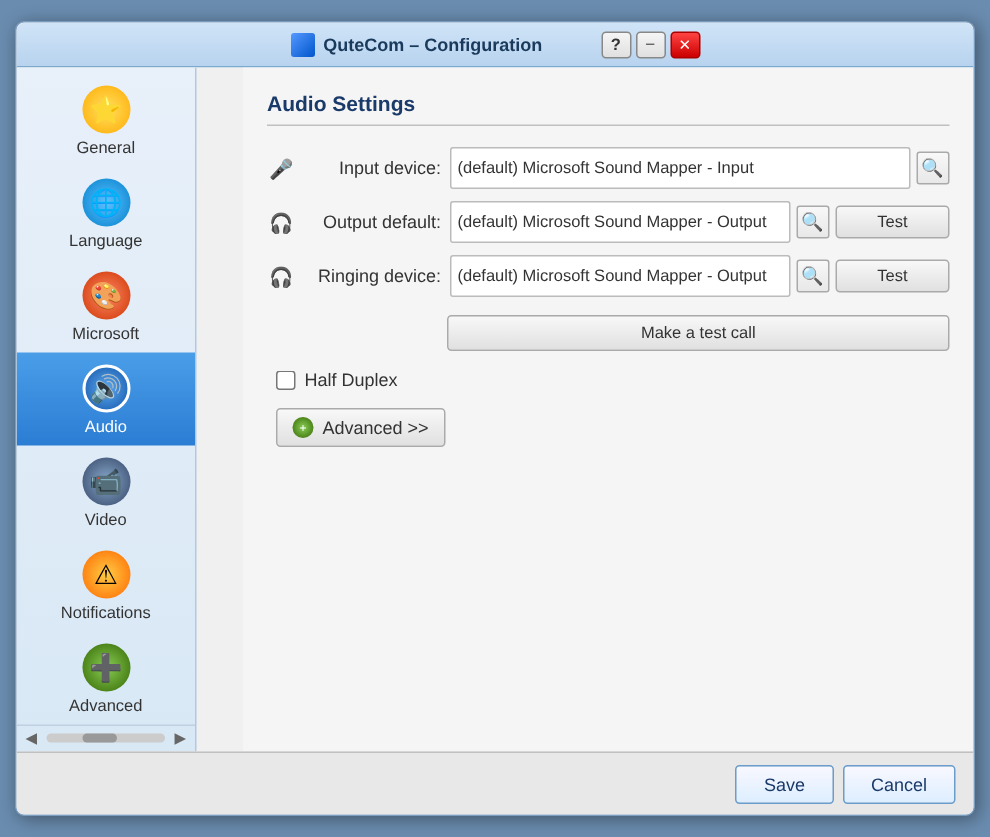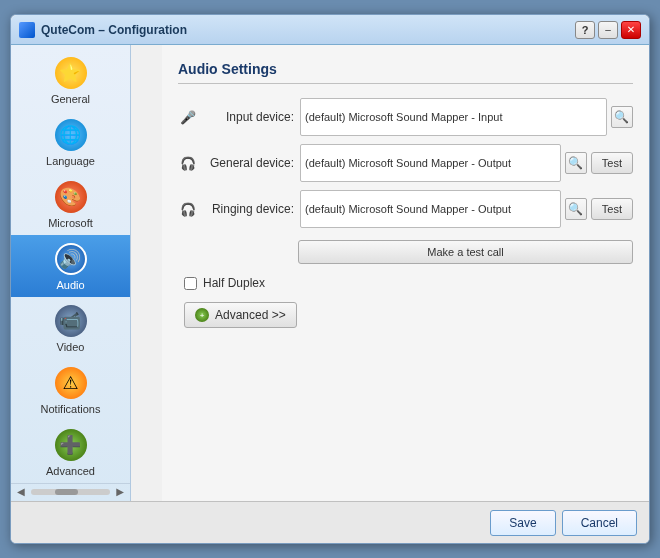--- a/index.html
+++ b/index.html
@@ -26,21 +26,21 @@
       overflow: hidden;
     }
     .titlebar {
       background: linear-gradient(to bottom, #d0e4f7 0%, #b8d3ef 100%);
       height: 30px;
       display: flex;
       align-items: center;
       padding: 0 8px;
       border-bottom: 1px solid #7aabcf;
       border-radius: 6px 6px 0 0;
-      justify-content: space-between;
+      justify-content: center;
       gap: 39px;
     }
     .titlebar-left {
       display: flex;
       align-items: center;
       gap: 6px;
     }
     .titlebar-icon {
       width: 16px;
       height: 16px;
@@ -190,21 +190,21 @@
       text-align: right;
     }
     .row-input-wrap {
       flex: 1;
       display: flex;
       align-items: center;
       gap: 4px;
     }
     .device-input {
       flex: 1;
-      height: 38px;
+      height: 28px;
       border: 1px solid #bbb;
       border-radius: 2px;
       padding: 12px 4px;
       font-size: 11px;
       background: white;
       color: #333;
       outline: none;
     }
     .search-btn {
       width: 22px;
@@ -213,21 +213,21 @@
       background: linear-gradient(to bottom, #f8f8f8, #e8e8e8);
       border-radius: 2px;
       cursor: pointer;
       display: flex;
       align-items: center;
       justify-content: center;
       font-size: 12px;
     }
     .test-btn {
       height: 22px;
-      padding: 0 10px;
+      padding: 0 27px;
       border: 1px solid #aaa;
       background: linear-gradient(to bottom, #f8f8f8, #e0e0e0);
       border-radius: 3px;
       cursor: pointer;
       font-size: 11px;
       color: #333;
     }
     .make-test-btn {
       height: 24px;
       padding: 0 12px;
@@ -369,21 +369,21 @@
         <div class="row-input-wrap">
           <input type="text" class="device-input" readonly="" value="(default) Microsoft Sound Mapper - Input" style="">
           <div class="search-btn">
             <span>🔍</span>
           </div>
         </div>
       </div>
 
       <div class="form-row">
         <div class="row-icon">🎧</div>
-        <span class="row-label">General device:</span>
+        <span class="row-label">Output default:</span>
         <div class="row-input-wrap">
           <input type="text" class="device-input" readonly="" value="(default) Microsoft Sound Mapper - Output" style="">
           <div class="search-btn">
             <span>🔍</span>
           </div>
           <button class="test-btn">Test</button>
         </div>
       </div>
 
       <div class="form-row">

